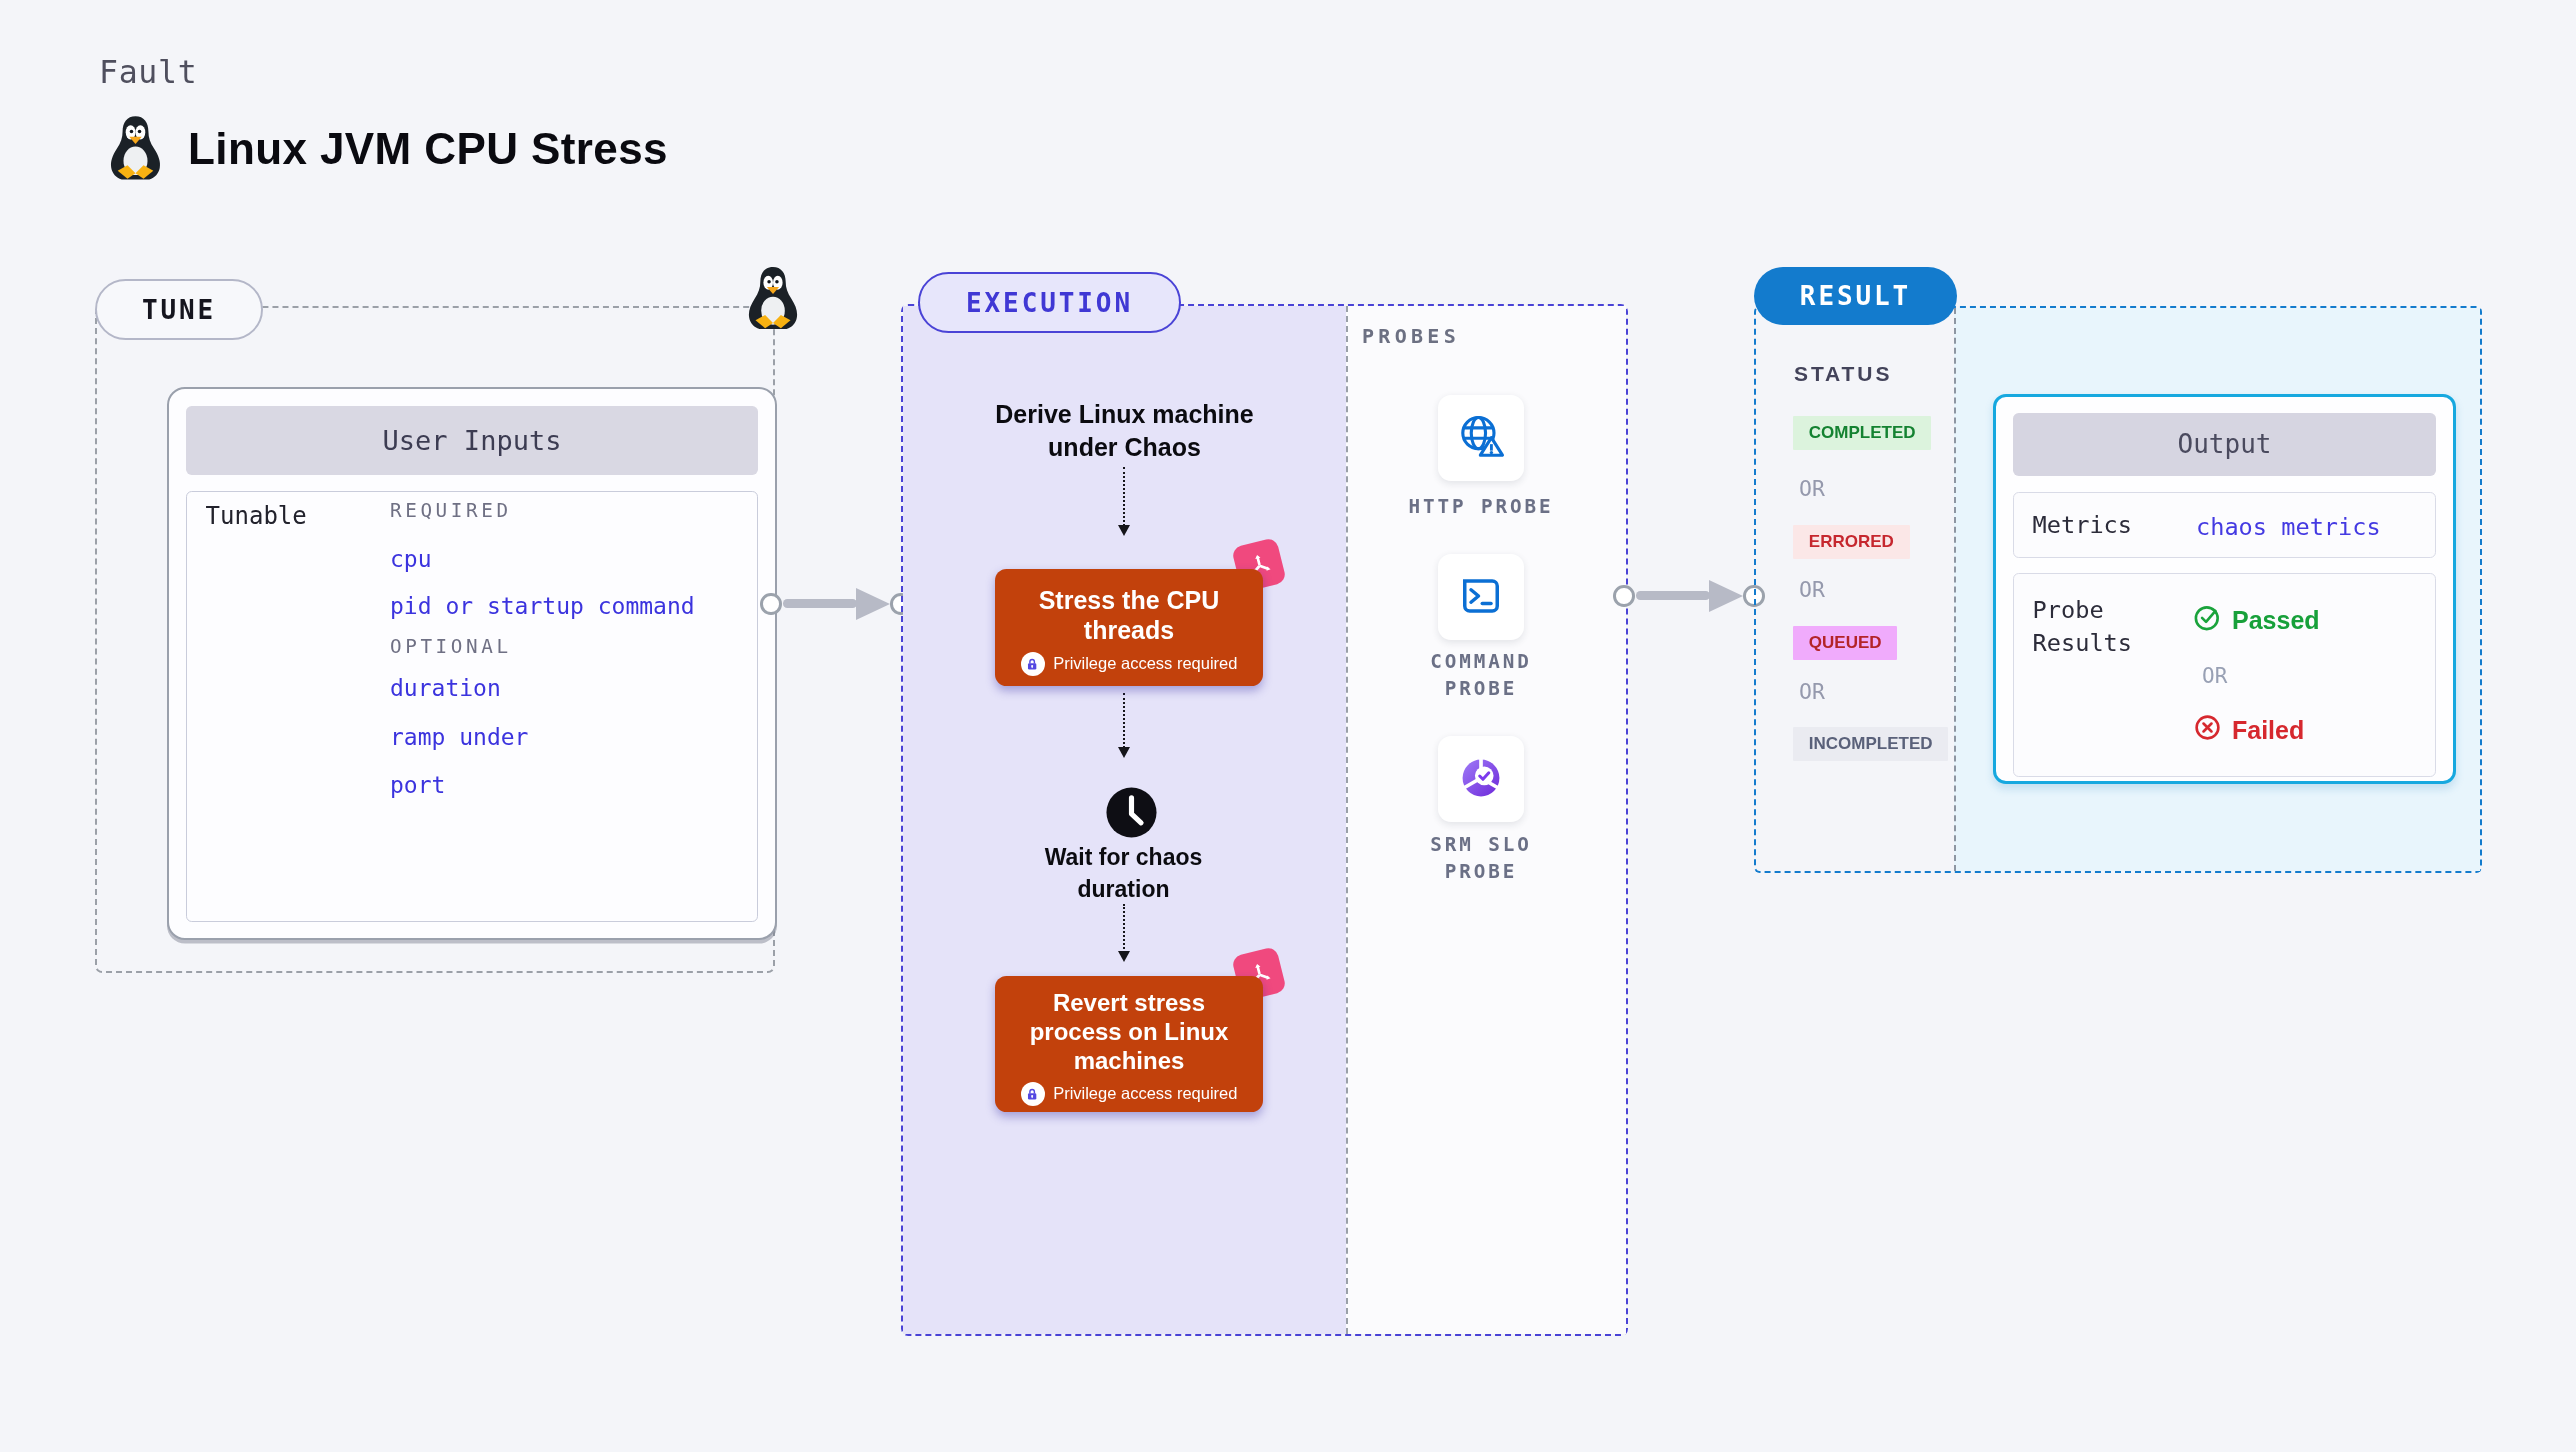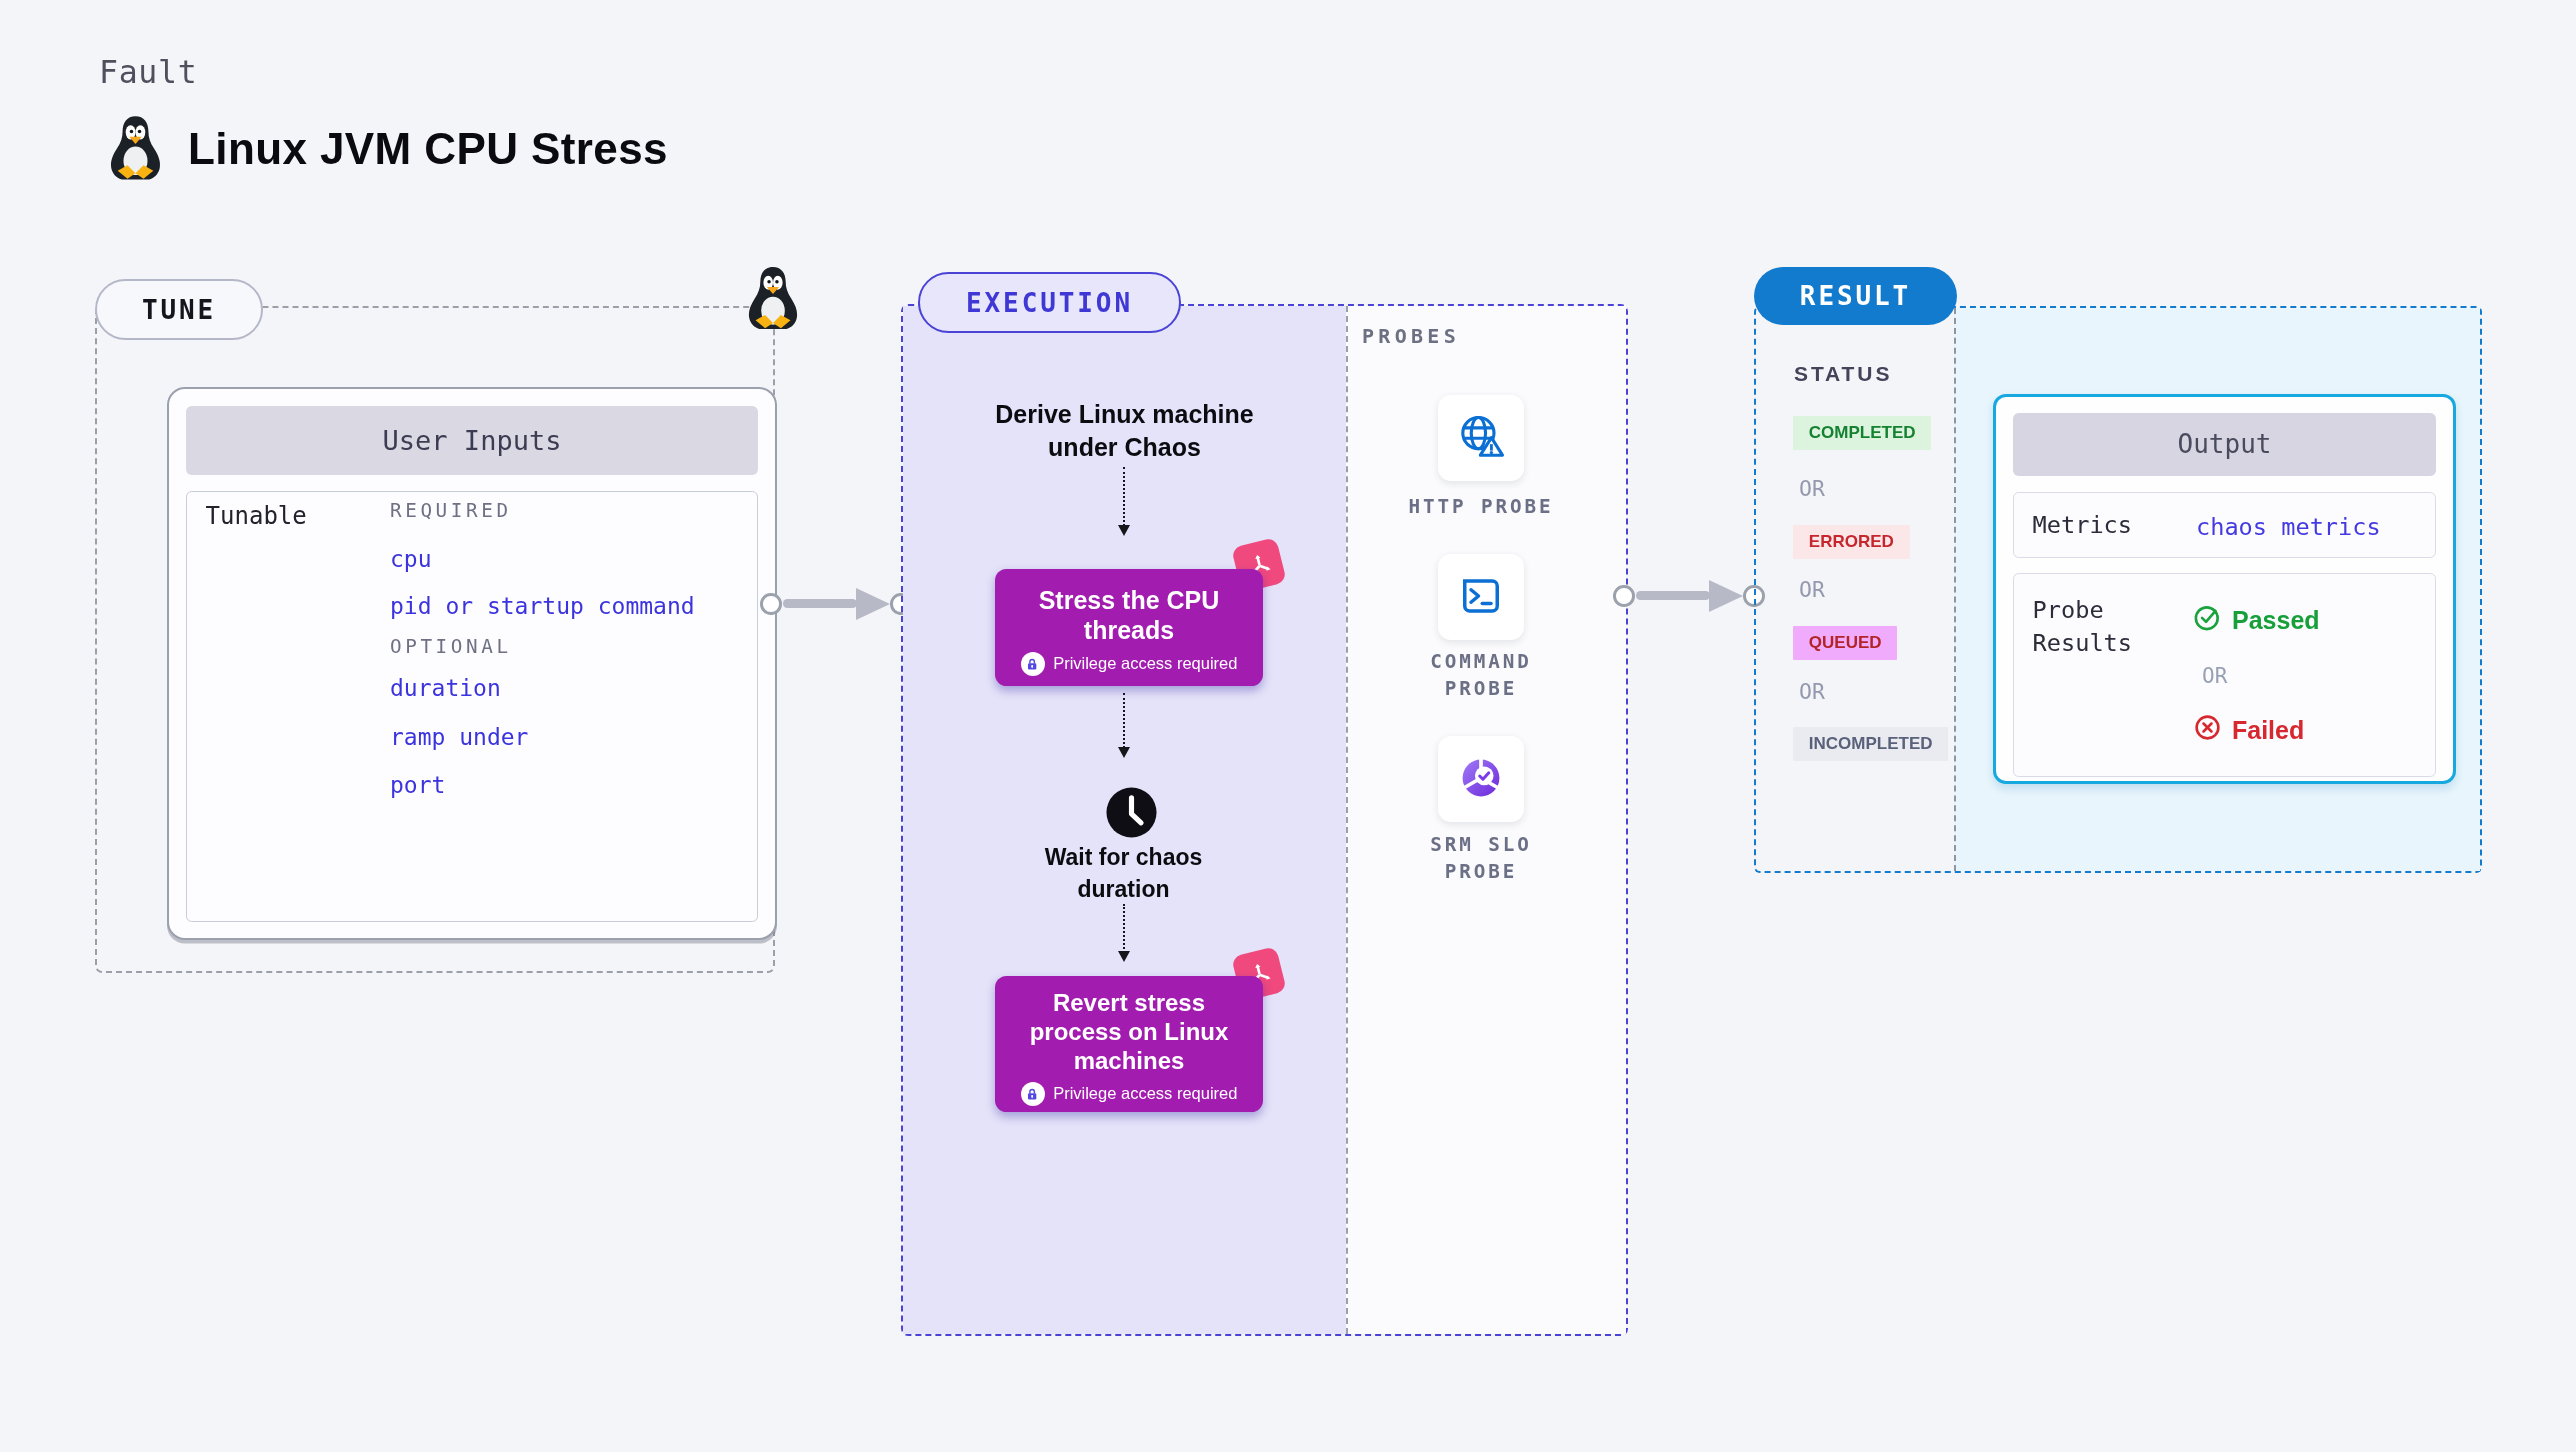--- a/index.html
+++ b/index.html
@@ -47,21 +47,21 @@
   .probes-bg{left:443px;top:0;right:0;bottom:0;background:#fbfbfd;}
   .exec-separator{left:443px;top:0;bottom:0;width:0;border-left:2.1px dashed #9aa0a8;}
   .step-text{font-weight:bold;color:#0b0b10;text-align:center;}
   .derive-step{left:981px;top:398px;width:287px;font-size:25px;line-height:33px;}
   .wait-step{left:1009px;top:842px;width:229px;font-size:23px;line-height:31.5px;}
   .dot-arrow{width:0;border-left:2.1px dotted #15151a;}
   .dot-arrow:after{content:'';position:absolute;bottom:-11.5px;left:-7.2px;border:6.4px solid transparent;border-top:11.5px solid #15151a;}
   .va-1{left:1123px;top:467px;height:63px;}
   .va-2{left:1123px;top:693px;height:59px;}
   .va-3{left:1123px;top:904px;height:52px;}
-  .exec-card{width:268px;background:#a21caf;border-radius:11.5px;box-shadow:0 4.3px 10px rgba(45,38,160,.35);color:#fff;text-align:center;z-index:2;box-sizing:border-box;padding:15.8px 14.3px 13px 14.3px;}
+  .exec-card{width:268px;background:#c2410c;border-radius:11.5px;box-shadow:0 4.3px 10px rgba(45,38,160,.35);color:#fff;text-align:center;z-index:2;box-sizing:border-box;padding:15.8px 14.3px 13px 14.3px;}
   .card-1{left:995px;top:569px;height:117px;}
   .card-2{left:995px;top:976px;height:136px;padding-top:11.5px;}
   .exec-card .card-title{font-weight:bold;font-size:25px;line-height:30px;}
   .card-2 .card-title{font-size:24px;line-height:29px;}
   .priv-row{display:flex;align-items:center;justify-content:center;gap:8.6px;margin-top:7.2px;}
   .priv-circle{width:24px;height:24px;background:#fff;border-radius:50%;display:flex;align-items:center;justify-content:center;}
   .priv-text{font-size:16.5px;color:#fff;}
   .chaos-badge{width:46px;height:46px;background:#f0497e;border-radius:10px;transform:rotate(-14deg);z-index:1;display:flex;align-items:center;justify-content:center;}
   .badge-1{left:1236px;top:542px;} .badge-2{left:1236px;top:951px;}
   .clock-wrap{left:1105px;top:786px;}

